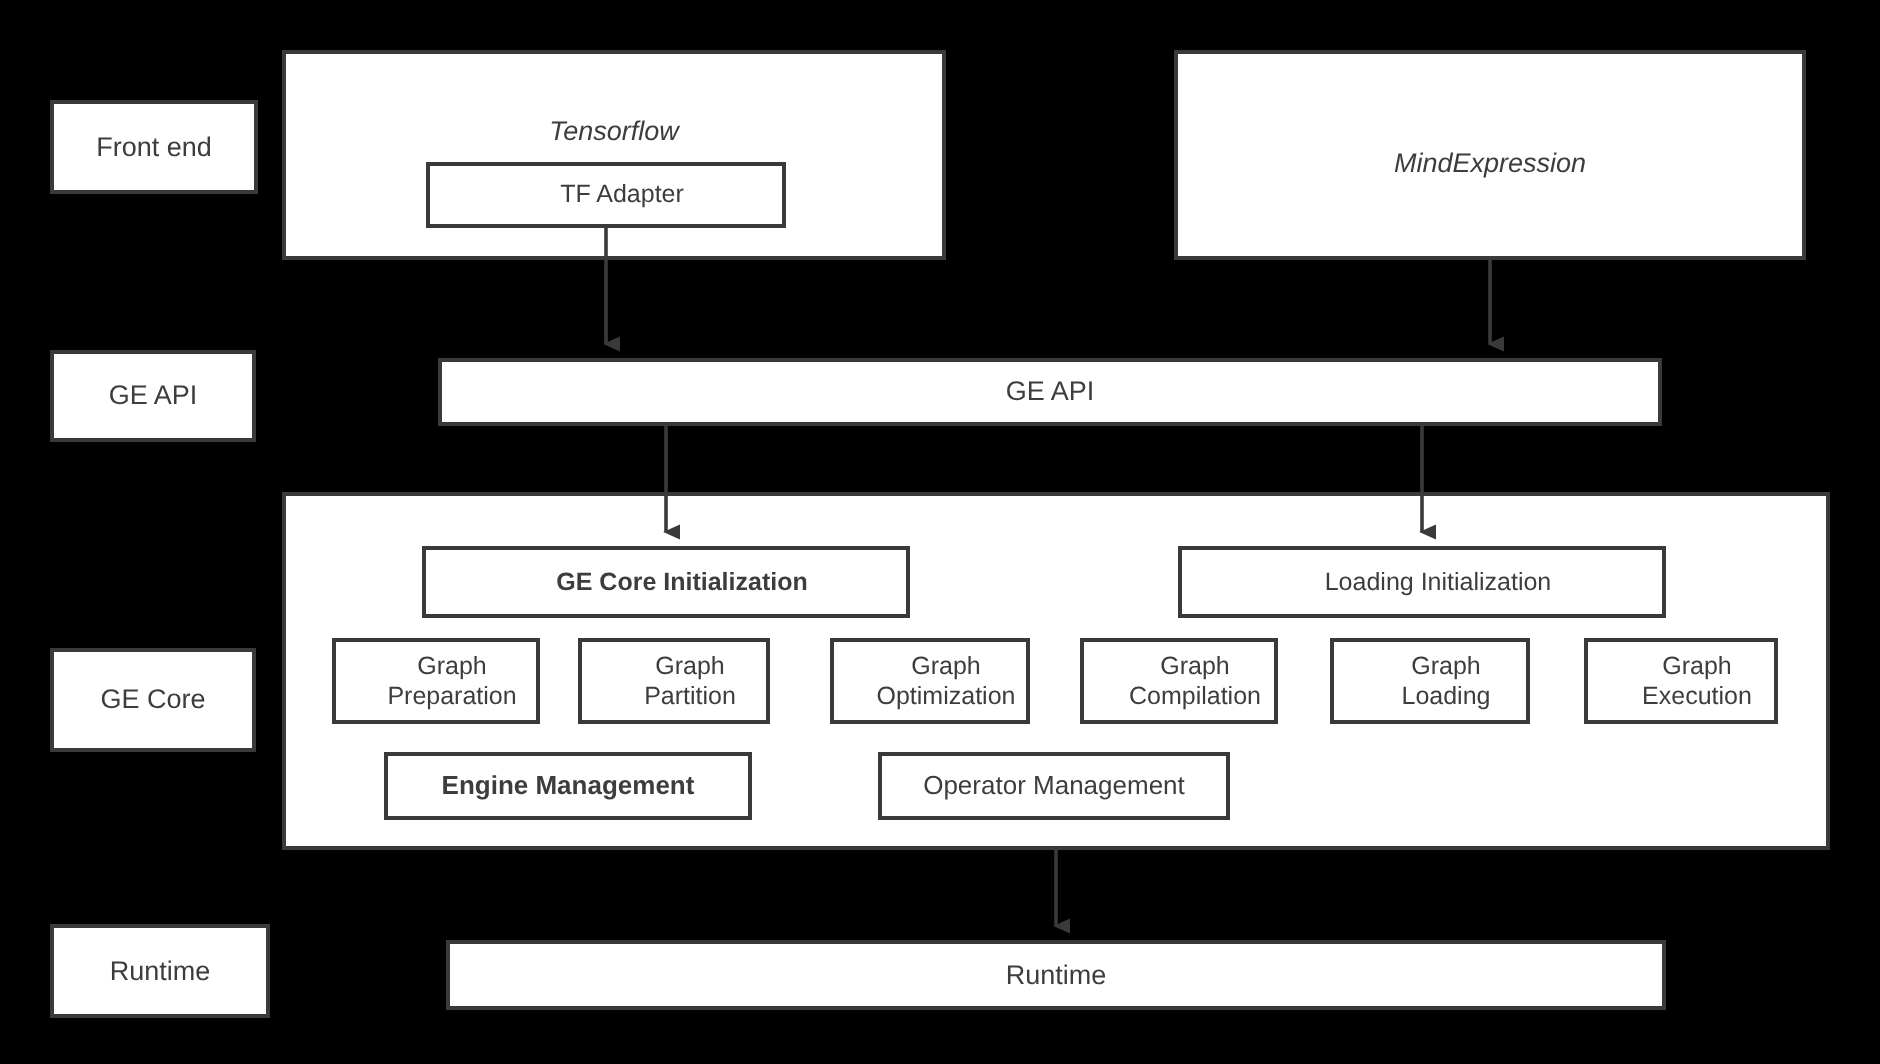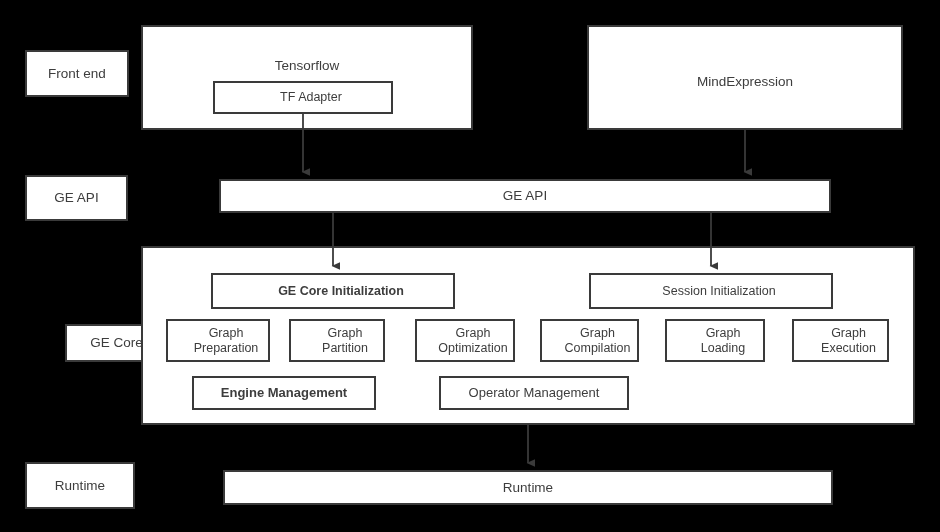--- a/index.html
+++ b/index.html
@@ -28,20 +28,21 @@
     white-space:pre-line;
   }
   
   .stage-label{font-size:13.5px;}
 
   
   .group{
     align-items:flex-start;
     justify-content:center;
     padding-top:17px;
+    font-style:italic;
   }
   .group > .group-title{
     position:absolute;
     left:0;right:0;
     text-align:center;
     color:#3d3d3d;
     font-size:13.5px;
   }
 
   .bar{font-size:13.5px;}
@@ -57,21 +58,21 @@
 <div id="canvas">
 
   <div class="box stage-label" style="left:25px;top:50px;width:104px;height:47px;">
     <span>Front end</span>
   </div>
 
   <div class="box stage-label" style="left:25px;top:175px;width:103px;height:46px;">
     <span>GE API</span>
   </div>
 
-  <div class="box stage-label" style="left:25px;top:324px;width:103px;height:38px;margin-left:40px;">
+  <div class="box stage-label" style="left:25px;top:324px;width:103px;height:52px;">
     <span>GE Core</span>
   </div>
 
   <div class="box stage-label" style="left:25px;top:462px;width:110px;height:47px;">
     <span>Runtime</span>
   </div>
 
   <div class="box group" style="left:141px;top:25px;width:332px;height:105px;">
     <span class="group-title" style="top:31px;">Tensorflow</span>
   </div>
@@ -86,21 +87,21 @@
   <div class="box bar" style="left:219px;top:179px;width:612px;height:34px;">
     <span>GE API</span>
   </div>
 
   <div class="box group" style="left:141px;top:246px;width:774px;height:179px;"></div>
 
   <div class="box small" style="left:211px;top:273px;width:244px;height:36px;font-weight:bold;">
     <span>GE Core Initialization</span>
   </div>
   <div class="box small" style="left:589px;top:273px;width:244px;height:36px;">
-    <span>Session Initialization</span>
+    <span>Loading Initialization</span>
   </div>
 
   <div class="box small" style="left:166px;top:319px;width:104px;height:43px;">
     <span>Graph
 Preparation</span>
   </div>
   <div class="box small" style="left:289px;top:319px;width:96px;height:43px;">
     <span>Graph
 Partition</span>
   </div>
@@ -117,21 +118,21 @@
 Loading</span>
   </div>
   <div class="box small" style="left:792px;top:319px;width:97px;height:43px;">
     <span>Graph
 Execution</span>
   </div>
 
   <div class="box mgmt" style="left:192px;top:376px;width:184px;height:34px;font-weight:bold;">
     <span>Engine Management</span>
   </div>
-  <div class="box mgmt" style="left:439px;top:376px;width:190px;height:34px;">
+  <div class="box mgmt" style="left:439px;top:376px;width:176px;height:34px;">
     <span>Operator Management</span>
   </div>
 
   <div class="box bar" style="left:223px;top:470px;width:610px;height:35px;">
     <span>Runtime</span>
   </div>
 
   <svg id="arrows" viewBox="0 0 940 532">
     <defs>
       <marker id="ah" markerWidth="9" markerHeight="9" refX="4.5" refY="7.2" orient="auto" markerUnits="userSpaceOnUse">

